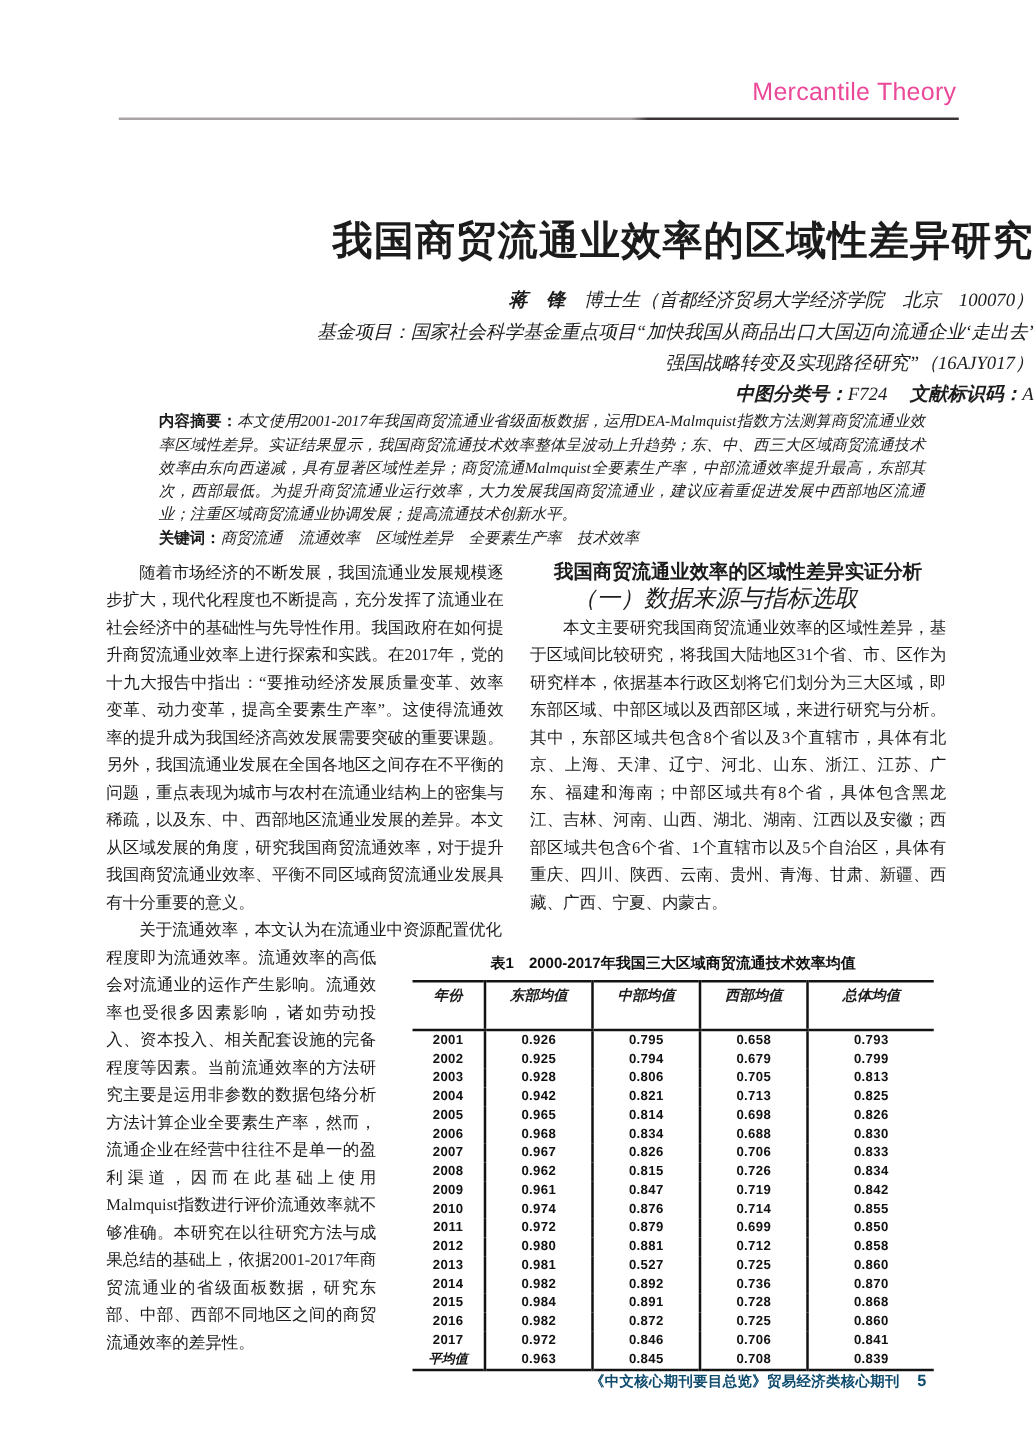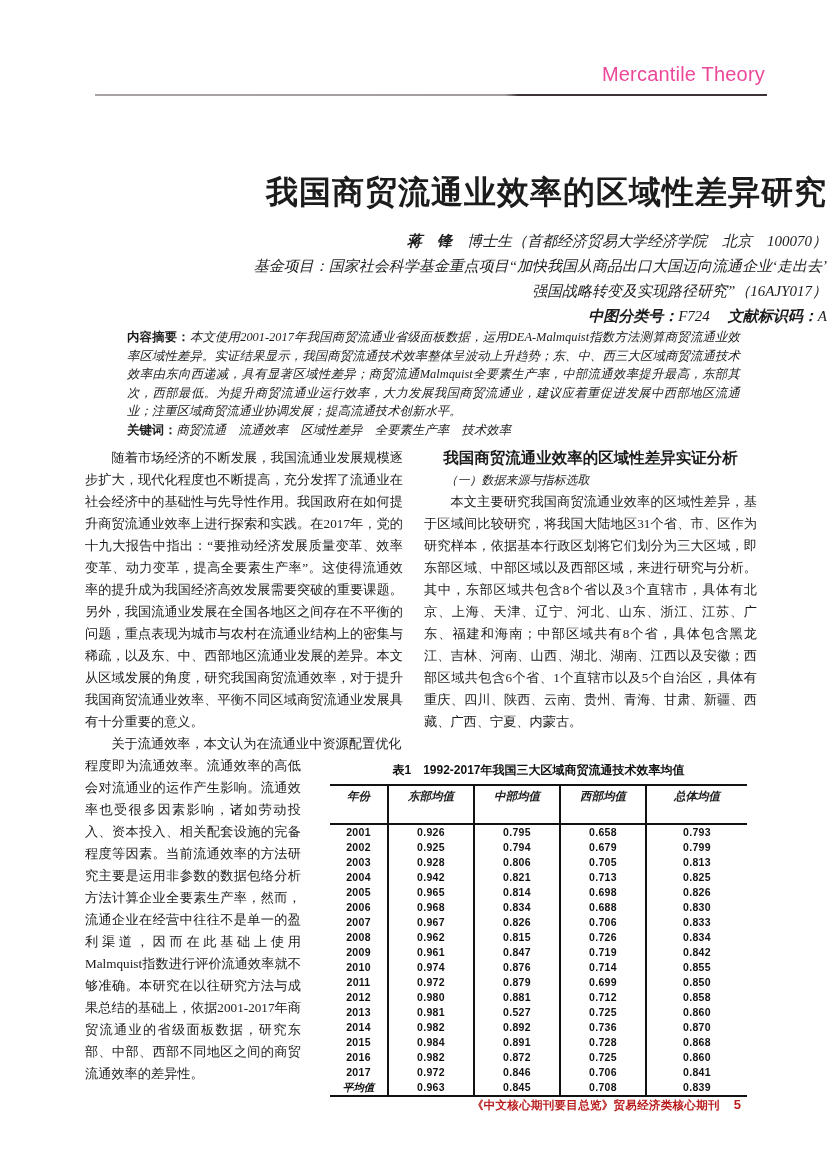--- a/index.html
+++ b/index.html
@@ -45,21 +45,21 @@
   .body-text{font-size:13.2px;line-height:22px;text-align:justify;}
   .body-text p{margin:0;}
   .indent{text-indent:2em;}
   .col-left-wide{position:absolute;left:85px;top:447px;width:318px;}
   .col-left-narrow{position:absolute;left:85px;top:755px;width:216px;}
   .col-right{position:absolute;left:424px;top:447px;width:333px;}
   .sec-heading{
     font-family:"Liberation Sans","DejaVu Sans",sans-serif;
     font-weight:bold;font-size:15.5px;text-align:center;line-height:22px;margin:0;
   }
-  .sub-heading{font-style:italic;font-size:12px;line-height:22px;margin:0;text-indent:1.8em;}
+  .sub-heading{font-style:italic;font-size:19px;line-height:22px;margin:0;text-indent:1.8em;}
   
   .table-block{position:absolute;left:330px;top:762px;width:417px;}
   .table-title{
     font-family:"Liberation Sans","DejaVu Sans",sans-serif;
     font-weight:bold;font-size:12px;text-align:center;margin:0 0 5px 0;color:#111;
   }
   table.eff{
     border-collapse:collapse;width:100%;
     border-top:2px solid #121212;border-bottom:2px solid #121212;
   }
@@ -77,21 +77,21 @@
   table.eff th+th,table.eff td+td{border-left:2px solid #121212;}
   table.eff tr:last-child td:first-child{
     font-family:"Liberation Serif","DejaVu Serif",serif;
     font-style:italic;letter-spacing:0;
   }
   
   .footer{
     position:absolute;top:1097px;right:86px;
     display:flex;align-items:baseline;gap:14px;
     font-family:"Liberation Sans","DejaVu Sans",sans-serif;
-    font-weight:bold;color:#b91c1c;
+    font-weight:bold;color:#0c4a6e;
   }
   .footer .note{font-size:11.5px;letter-spacing:.3px;}
   .footer .pageno{font-size:13px;}
 </style>
 </head>
 <body>
 
 <div class="page">
 
   <div class="journal-section">Mercantile Theory</div>
@@ -120,21 +120,21 @@
     <p>程度即为流通效率。流通效率的高低会对流通业的运作产生影响。流通效率也受很多因素影响，诸如劳动投入、资本投入、相关配套设施的完备程度等因素。当前流通效率的方法研究主要是运用非参数的数据包络分析方法计算企业全要素生产率，然而，流通企业在经营中往往不是单一的盈利渠道，因而在此基础上使用Malmquist指数进行评价流通效率就不够准确。本研究在以往研究方法与成果总结的基础上，依据2001-2017年商贸流通业的省级面板数据，研究东部、中部、西部不同地区之间的商贸流通效率的差异性。</p>
   </div>
 
   <div class="col-right body-text">
     <h2 class="sec-heading">我国商贸流通业效率的区域性差异实证分析</h2>
     <p class="sub-heading">（一）数据来源与指标选取</p>
     <p class="indent">本文主要研究我国商贸流通业效率的区域性差异，基于区域间比较研究，将我国大陆地区31个省、市、区作为研究样本，依据基本行政区划将它们划分为三大区域，即东部区域、中部区域以及西部区域，来进行研究与分析。其中，东部区域共包含8个省以及3个直辖市，具体有北京、上海、天津、辽宁、河北、山东、浙江、江苏、广东、福建和海南；中部区域共有8个省，具体包含黑龙江、吉林、河南、山西、湖北、湖南、江西以及安徽；西部区域共包含6个省、1个直辖市以及5个自治区，具体有重庆、四川、陕西、云南、贵州、青海、甘肃、新疆、西藏、广西、宁夏、内蒙古。</p>
   </div>
 
   <div class="table-block">
-    <p class="table-title">表1　1992-2017年我国三大区域商贸流通技术效率均值</p>
+    <p class="table-title">表1　2000-2017年我国三大区域商贸流通技术效率均值</p>
     <table class="eff">
       <colgroup>
           <col class="c0">
           <col class="c1">
           <col class="c2">
           <col class="c3">
           <col class="c4">
         </colgroup>
       <thead>
         <tr>

